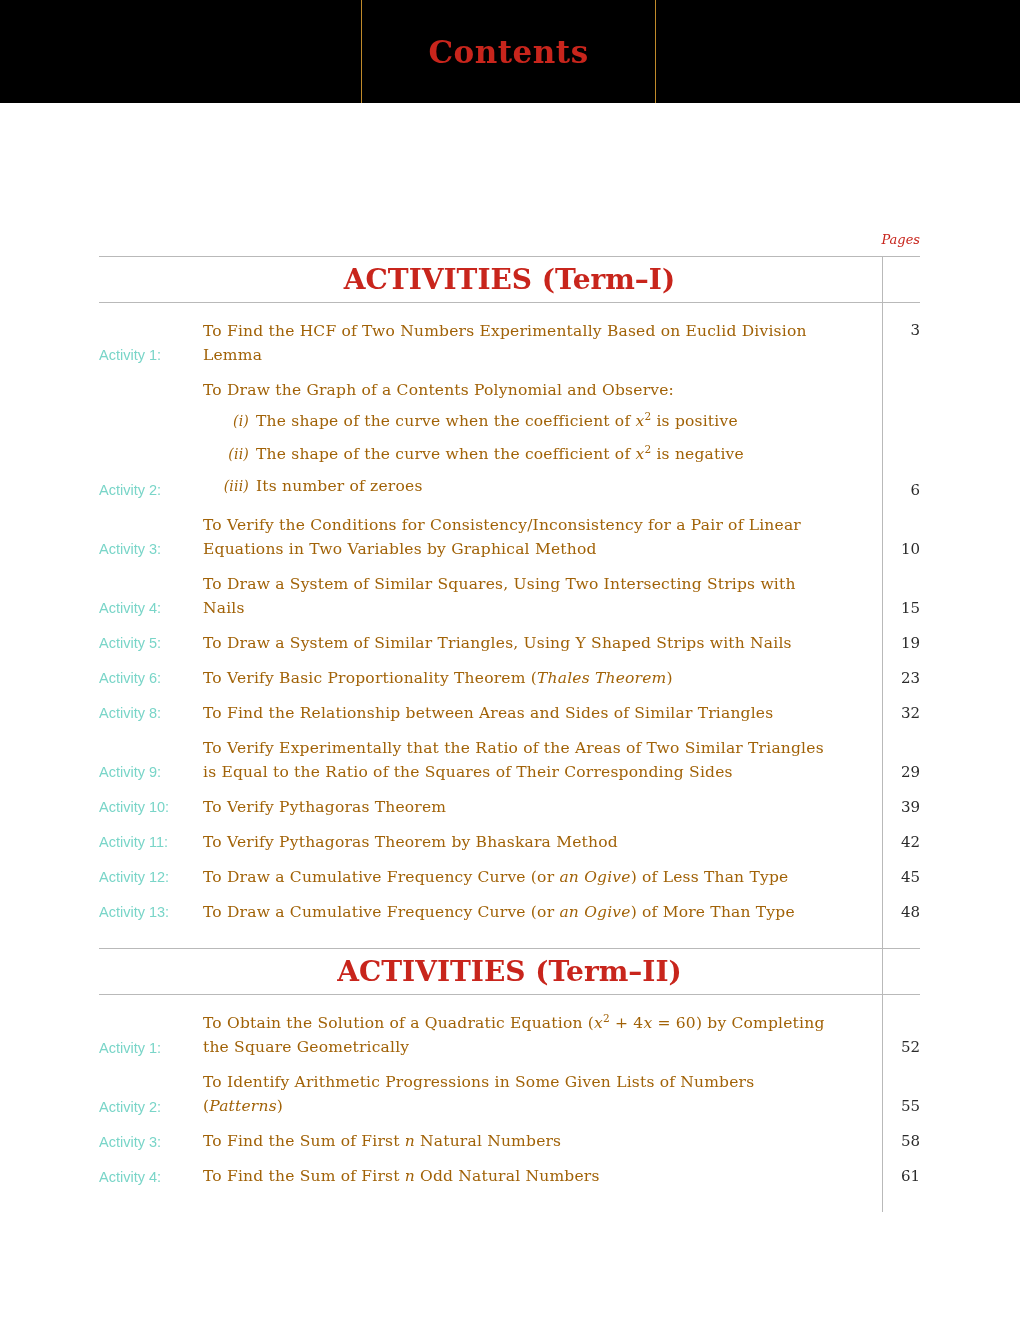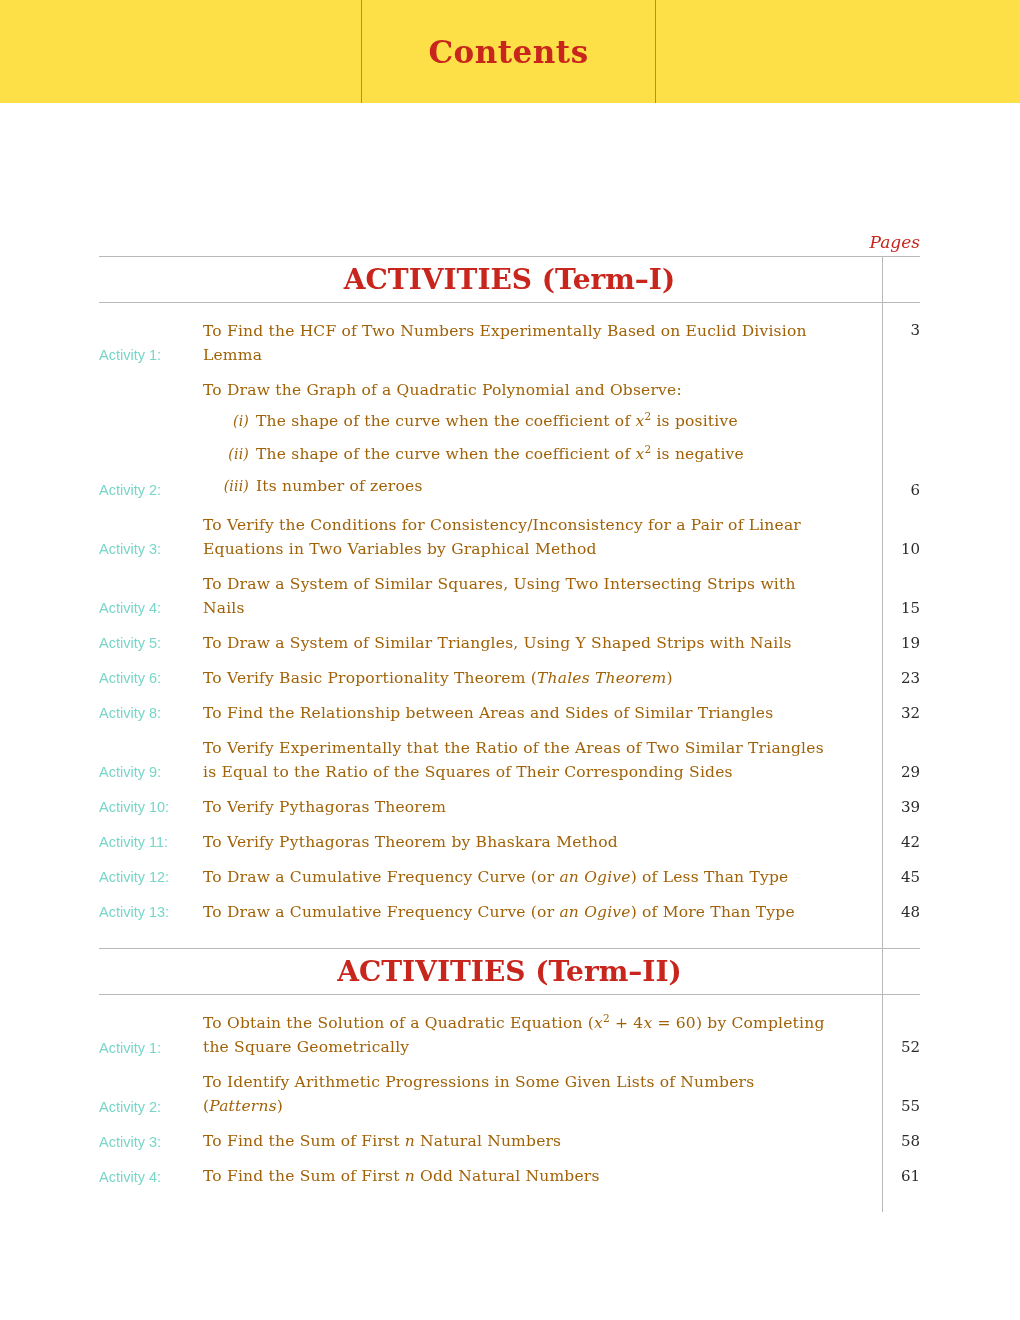--- a/index.html
+++ b/index.html
@@ -15,21 +15,21 @@
     overflow: hidden;
   }
 
   
   .header-band {
     position: absolute;
     top: 0;
     left: 0;
     width: 1020px;
     height: 103px;
-    background: #fde047;
+    background: #000000;
   }
   .header-rule-left {
     position: absolute;
     top: 0;
     left: 361px;
     width: 1px;
     height: 103px;
     background: #c08a2a;
   }
   .header-rule-right {
@@ -65,21 +65,21 @@
   }
 
   .pages-label {
     position: absolute;
     top: 129px;
     left: 0;
     width: 920px;
     text-align: right;
     color: #c8251c;
     font-style: italic;
-    font-size: 17px;
+    font-size: 13px;
     font-family: "DejaVu Serif", serif;
   }
 
   .toc {
     position: absolute;
     top: 153px;
     left: 99px;
     width: 821px;
   }
 
@@ -212,21 +212,21 @@
 
       <div class="row">
         <div class="act">Activity 1:</div>
         <div class="title">To Find the HCF of Two Numbers Experimentally Based on Euclid Division Lemma</div>
         <div class="pg top">3</div>
       </div>
 
       <div class="row">
         <div class="act">Activity 2:</div>
         <div class="title">
-          <div>To Draw the Graph of a Quadratic Polynomial and Observe:</div>
+          <div>To Draw the Graph of a Contents Polynomial and Observe:</div>
           <ul class="sublist">
             <li>
               <span class="rn">(i)</span>
               <span><span>The shape of the curve when the coefficient of </span><span class="mi">x</span><sup class="sp">2</sup><span> is positive</span></span>
             </li>
             <li>
               <span class="rn">(ii)</span>
               <span><span>The shape of the curve when the coefficient of </span><span class="mi">x</span><sup class="sp">2</sup><span> is negative</span></span>
             </li>
             <li>

